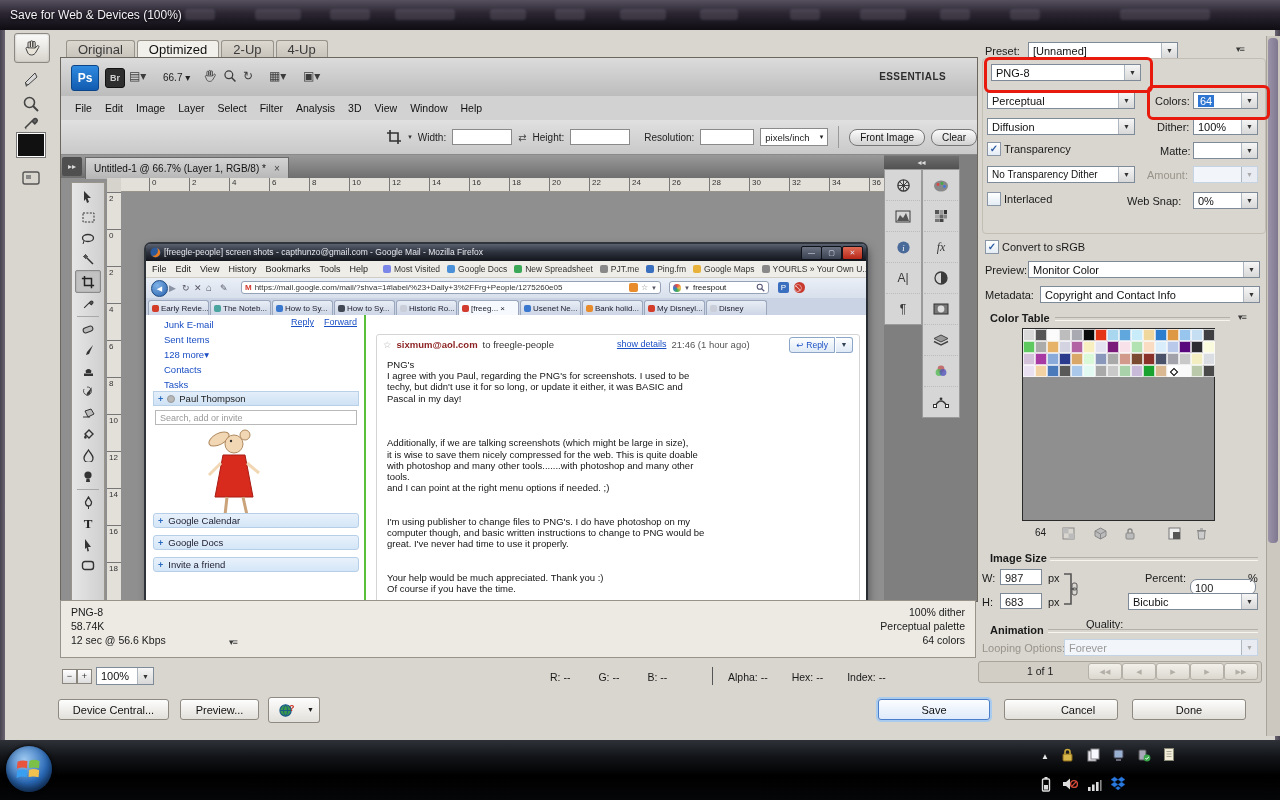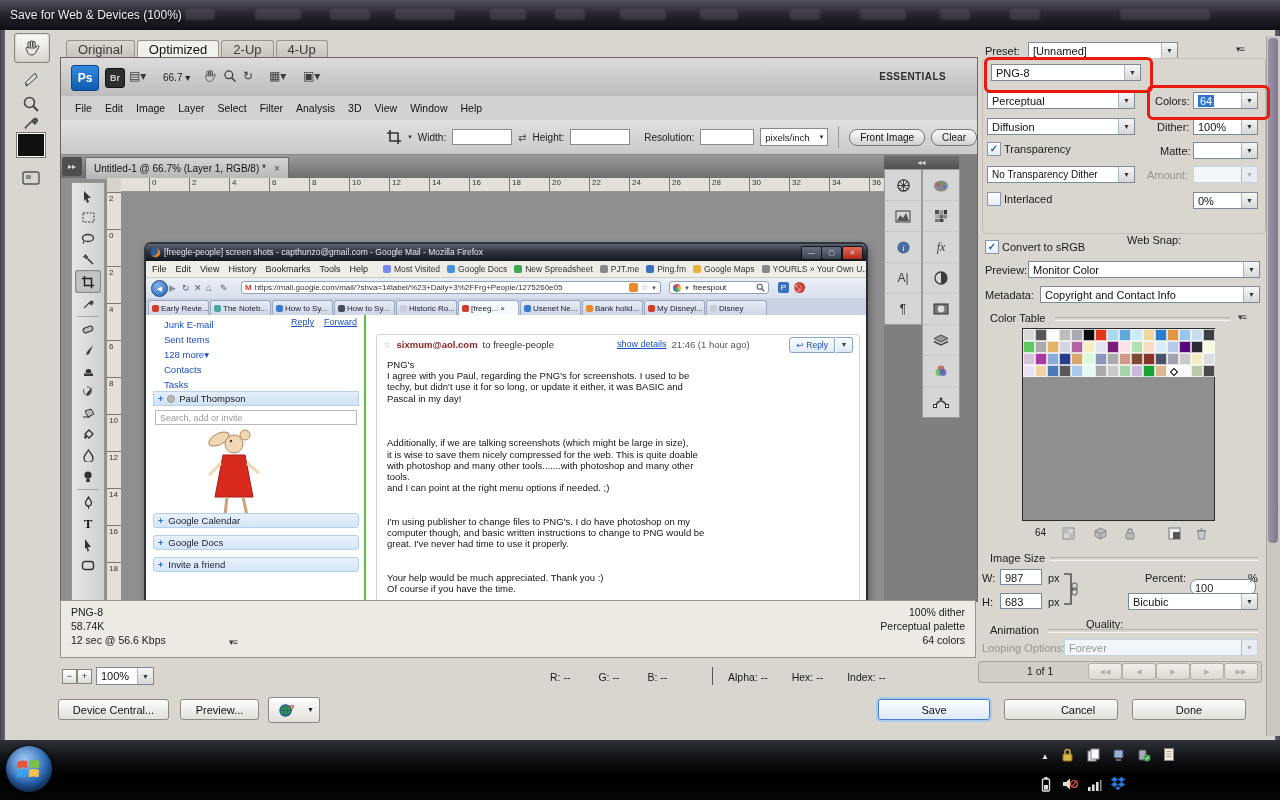--- a/index.html
+++ b/index.html
@@ -117,21 +117,21 @@
   .combo{position:absolute;background:#fff;border:1px solid #7e8a97;height:17px;box-sizing:border-box;
      font-size:11px;color:#111;padding:2px 18px 0 4px;white-space:nowrap;overflow:hidden;}
   .combo .arr{position:absolute;right:0;top:0;bottom:0;width:15px;background:linear-gradient(#f6f6f6,#d8d8d8);
      border-left:1px solid #aeb6bf;color:#333;font-size:7px;display:flex;align-items:center;justify-content:center;}
   .combo.dis{background:#f2f5f9;border-color:#c4d4e4;color:#999;}
   .combo.dis .arr{color:#aaa;background:#e8ecf2;}
   .tfield{position:absolute;background:#fff;border:1px solid #7e8a97;height:16px;box-sizing:border-box;font-size:11px;padding:2px 0 0 4px;}
   .chk{position:absolute;width:12px;height:12px;border:1px solid #8a95a5;background:linear-gradient(#fff,#e4ecf4);
      font-size:10px;font-weight:bold;color:#2c5aa0;text-align:center;line-height:11px;}
   .pmenu{position:absolute;font-size:9px;color:#3a3a3a;letter-spacing:-1px;}
-  .sect{position:absolute;font-size:11px;color:#1a1a1a;}
+  .sect{position:absolute;font-size:11px;color:#1a1a1a;font-weight:bold;}
   .sline{position:absolute;height:2px;border-top:1px solid #b4b0a8;border-bottom:1px solid #f6f4ef;}
   .group{position:absolute;border:1px solid #c2beb6;border-radius:4px;}
   .redbox{position:absolute;border:3px solid #e8190d;border-radius:6px;z-index:30;}
   #ctgrid{position:absolute;left:1022px;top:328px;width:193px;height:193px;background:#8f8f8f;border:1px solid #2a2a2a;box-sizing:border-box;}
   #ctgrid .rows{display:flex;flex-wrap:wrap;width:192px;}
   .sw{width:12px;height:12px;box-sizing:border-box;border:1px solid rgba(250,250,250,.75);position:relative;}
   .sw:nth-child(61)::after{content:"";position:absolute;left:3px;top:3px;width:4px;height:4px;background:#fff;border:1px solid #000;transform:rotate(45deg);}
   .cticon{position:absolute;top:527px;color:#6a6a6a;}
   .pb{position:absolute;top:663px;width:32px;height:15px;border:1px solid #b5b1a9;border-radius:3px;
      background:linear-gradient(#f2f0ea,#dcd8d0);color:#b3afa7;font-size:7px;text-align:center;line-height:15px;}
@@ -755,21 +755,21 @@
   </div>
 
 <div class="combo" style="left:987px;top:166px;width:148px;font-size:10px;"><span>No Transparency Dither</span><span class="arr">▼</span></div>
 <span class="lbl dis" style="left:1147px;top:169px;">Amount:</span>
 <div class="combo dis" style="left:1193px;top:166px;width:65px;">
     <span class="arr">▼</span>
   </div>
 
 <span class="chk" style="left:987px;top:192px;"></span>
 <span class="lbl" style="left:1004px;top:193px;">Interlaced</span>
-<span class="lbl" style="left:1127px;top:195px;margin-top:39px;">Web Snap:</span>
+<span class="lbl" style="left:1127px;top:195px;">Web Snap:</span>
 <div class="combo" style="left:1193px;top:192px;width:65px;"><span>0%</span><span class="arr">▼</span></div>
 
 <div class="redbox" style="left:984px;top:57px;width:163px;height:30px;"></div>
 <div class="redbox" style="left:1147px;top:85px;width:117px;height:29px;"></div>
 
 <span class="chk" style="left:985px;top:240px;">✓</span>
 <span class="lbl" style="left:1002px;top:241px;">Convert to sRGB</span>
 <span class="lbl" style="left:985px;top:264px;">Preview:</span>
 <div class="combo" style="left:1028px;top:261px;width:232px;"><span>Monitor Color</span><span class="arr">▼</span></div>
 <span class="lbl" style="left:985px;top:289px;">Metadata:</span>

